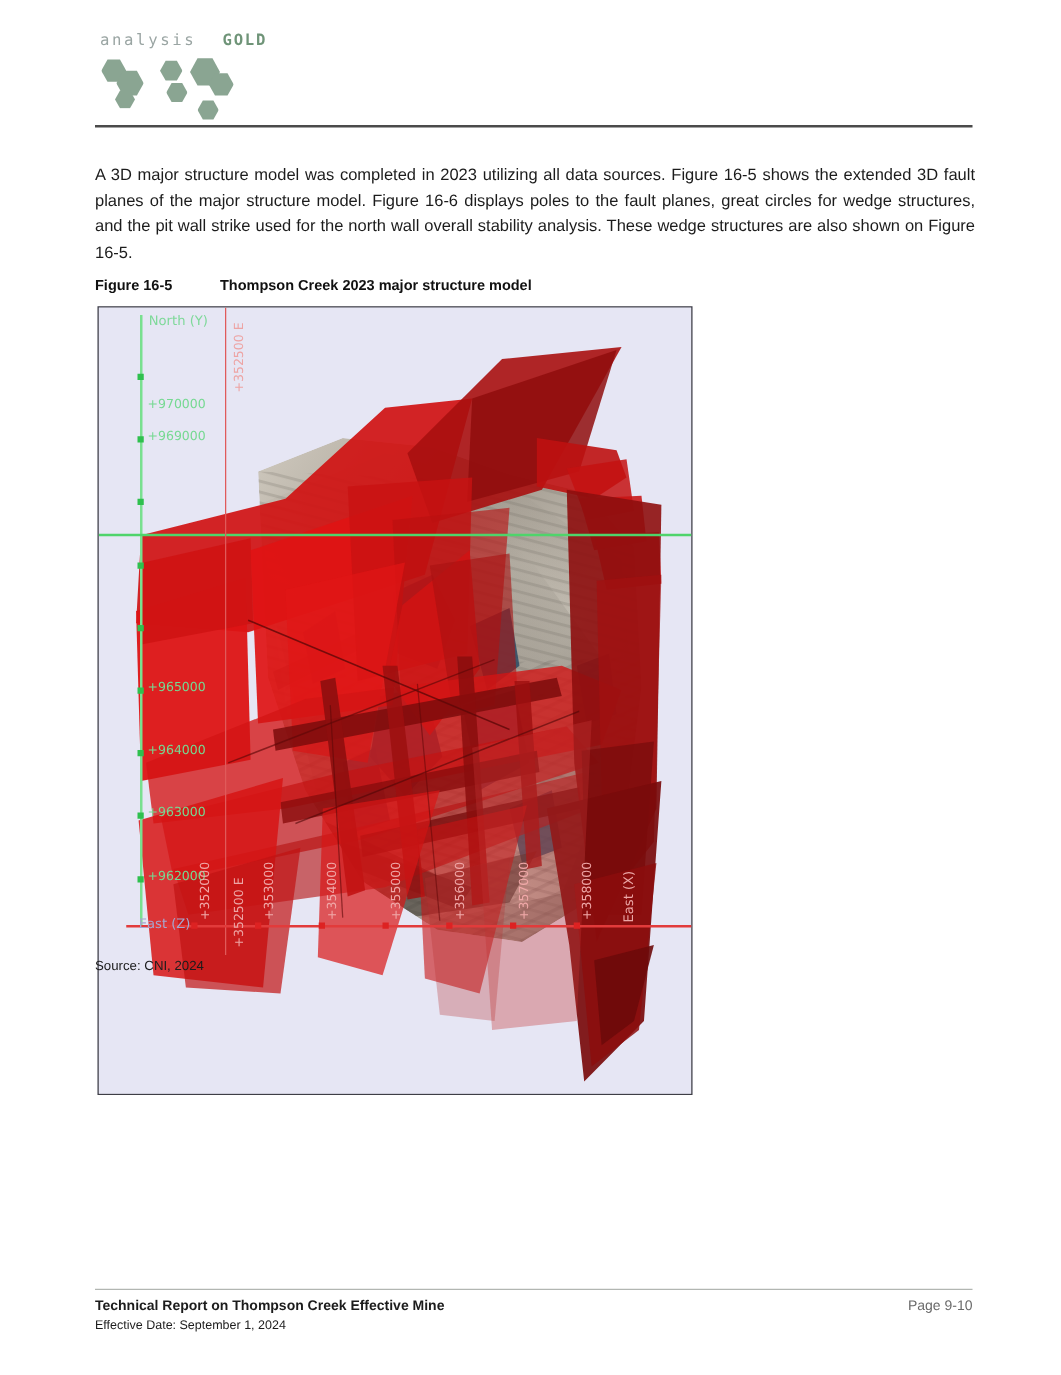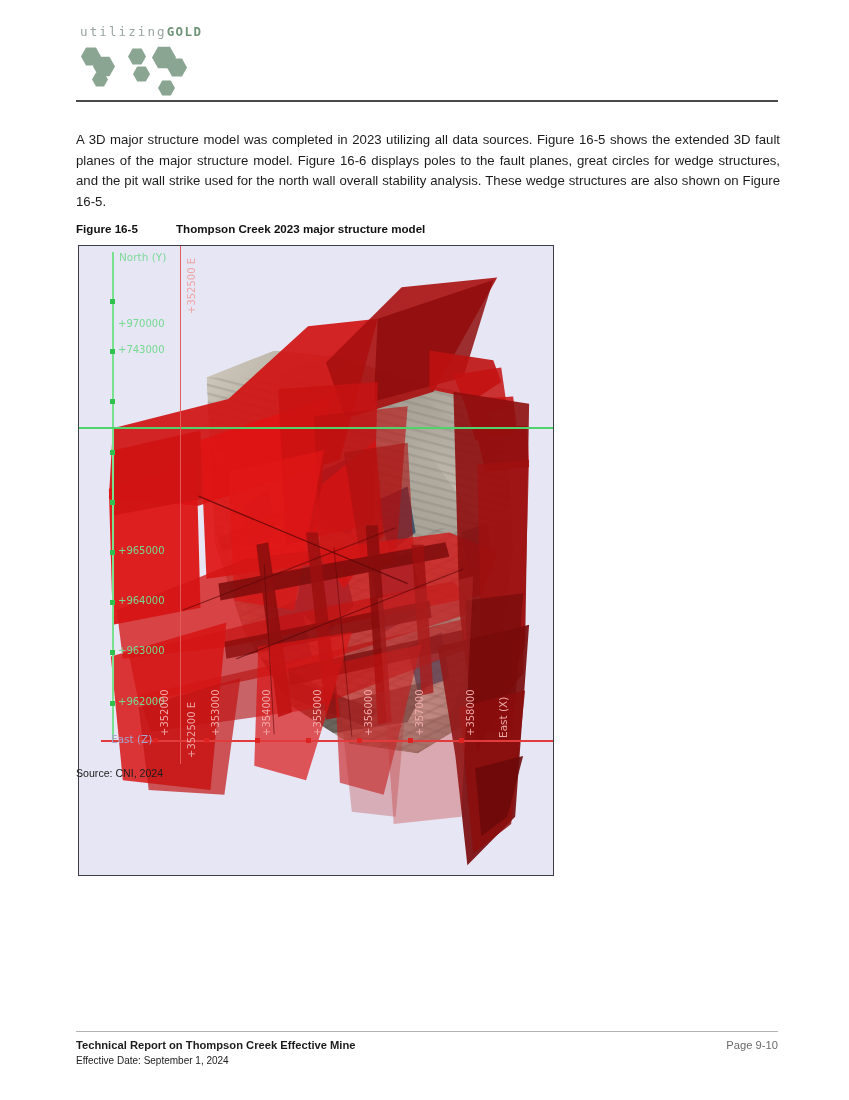--- a/index.html
+++ b/index.html
@@ -34,21 +34,21 @@
   #logo-wordmark {
     position: absolute;
     left: 0;
     top: 2px;
     font-size: 12.5px;
     letter-spacing: 2.1px;
     white-space: nowrap;
     font-family: "DejaVu Sans Mono", monospace;
   }
   #logo-wordmark .w1 { color: #9aa5a3; }
-  #logo-wordmark .w2 { color: #6f9478; font-weight: bold; letter-spacing: 1.4px; }
+  #logo-wordmark .w2 { color: #6f9478; font-weight: bold; letter-spacing: 1.4px; margin-left: 21px; }
   #logo-marks {
     position: absolute;
     left: 0px;
     top: 22px;
     width: 120px;
     height: 48px;
   }
   .hexmark {
     position: absolute;
     background: #8aa592;
@@ -196,21 +196,21 @@
     text-align: right;
     font-size: 11.2px;
     color: #6a6a6a;
   }
 </style>
 </head>
 <body>
 
 <div id="page-header">
   <div id="logo">
-    <div id="logo-wordmark"><span class="w1">utilizing</span><span class="w2">GOLD</span></div>
+    <div id="logo-wordmark"><span class="w1">analysis</span><span class="w2">GOLD</span></div>
     <div id="logo-marks">
       <div class="hexmark" style="left:1px;  top:3px;  width:20px; height:19px;"></div>
       <div class="hexmark" style="left:13px; top:12px; width:22px; height:21px;"></div>
       <div class="hexmark" style="left:12px; top:28px; width:16px; height:15px;"></div>
       <div class="hexmark" style="left:48px; top:4px;  width:18px; height:17px;"></div>
       <div class="hexmark" style="left:72px; top:2px;  width:24px; height:23px;"></div>
       <div class="hexmark" style="left:87px; top:14px; width:20px; height:19px;"></div>
       <div class="hexmark" style="left:53px; top:22px; width:17px; height:16px;"></div>
       <div class="hexmark" style="left:78px; top:36px; width:17px; height:16px;"></div>
     </div>
@@ -352,21 +352,21 @@
   <div class="axis-line-v-red" style="left:101px; top:0px; height:518px;"></div>
 
   <div class="axis-line-h-red" style="left:22px; top:494px; width:454px;"></div>
 
   <div class="axis-text y-axis-title" style="left:40px; top:5px;">North (Y)</div>
 
   <div class="tick-sq-green" style="left:31px; top:53px;"></div>
   <div class="axis-text y-tick-label" style="left:39px; top:48px;margin-top:24px;">+970000</div>
 
   <div class="tick-sq-green" style="left:31px; top:103px;"></div>
-  <div class="axis-text y-tick-label" style="left:39px; top:98px;">+743000</div>
+  <div class="axis-text y-tick-label" style="left:39px; top:98px;">+969000</div>
 
   <div class="tick-sq-green" style="left:31px; top:153px;"></div>
   <div class="tick-sq-green" style="left:31px; top:204px;"></div>
   <div class="tick-sq-green" style="left:31px; top:254px;"></div>
 
   <div class="tick-sq-green" style="left:31px; top:304px;"></div>
   <div class="axis-text y-tick-label" style="left:39px; top:299px;">+965000</div>
 
   <div class="tick-sq-green" style="left:31px; top:354px;"></div>
   <div class="axis-text y-tick-label" style="left:39px; top:349px;">+964000</div>

